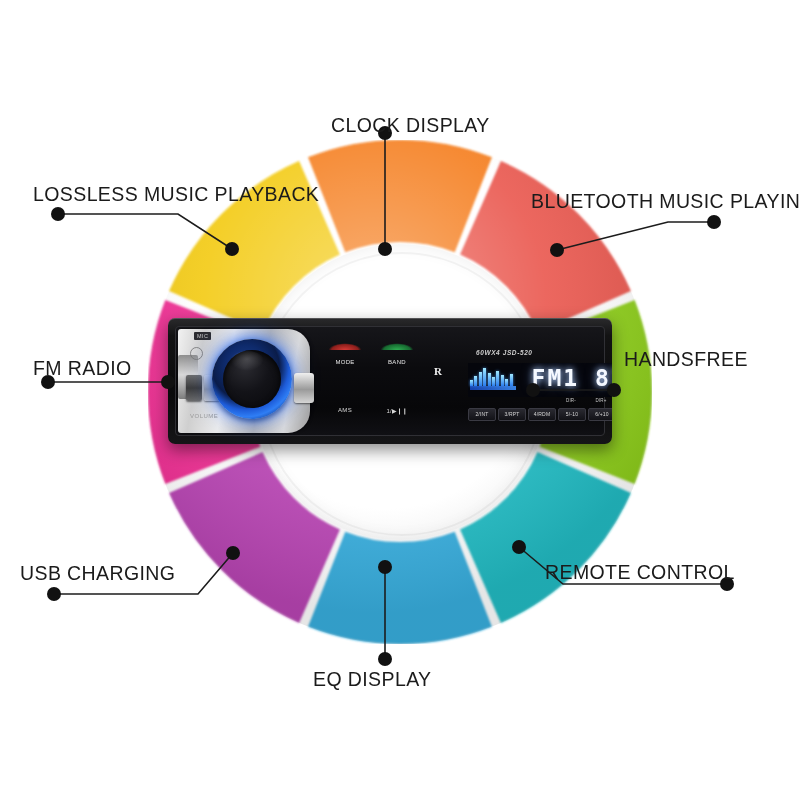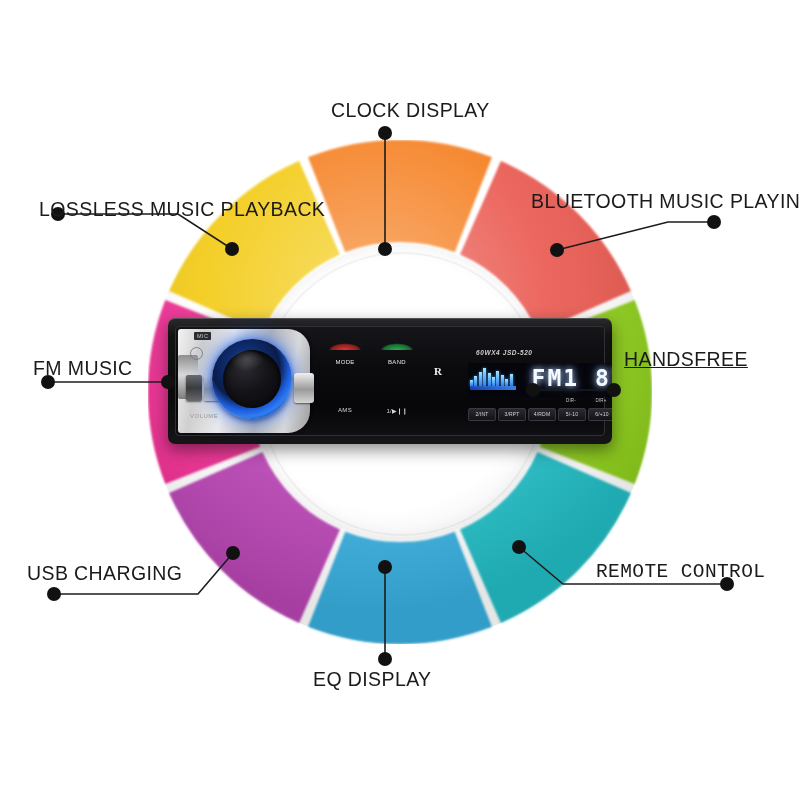--- a/index.html
+++ b/index.html
@@ -134,21 +134,21 @@
   .preset{
     position:absolute;top:3px;width:26px;height:11px;border-radius:2px;
     background:linear-gradient(180deg,#2a2a31,#121217);
     border:1px solid #3a3a43;
     font-size:5px;color:#d6d6d6;text-align:center;line-height:11px;letter-spacing:.2px;
   }
   .dir-lbl{position:absolute;top:-7px;font-size:4.5px;color:#c7c7c7;width:26px;text-align:center;letter-spacing:.2px;}
 
   
   .callout{position:absolute;color:#1b1b1b;font-size:19.5px;letter-spacing:.4px;white-space:nowrap;line-height:1.15;}
-  .callout.two-line{white-space:normal;text-decoration:underline;}
+  .callout.two-line{white-space:normal;}
   .leaders{position:absolute;left:0;top:0;}
 </style>
 </head>
 <body>
 
 <div id="stage">
 
   <div class="ring-wrap">
     <svg class="ring-svg" width="504" height="504" viewBox="0 0 504 504">
       <defs>
@@ -263,24 +263,24 @@
         <circle cx="233" cy="553" r="7" fill="#111111" stroke="none"></circle>
         <polyline points="48,382 168,382" fill="none" stroke="#1c1c1c" stroke-width="1.6"></polyline>
         <circle cx="48" cy="382" r="7" fill="#111111" stroke="none"></circle>
         <circle cx="168" cy="382" r="7" fill="#111111" stroke="none"></circle>
         <polyline points="58,214 178,214 232,249" fill="none" stroke="#1c1c1c" stroke-width="1.6"></polyline>
         <circle cx="58" cy="214" r="7" fill="#111111" stroke="none"></circle>
         <circle cx="232" cy="249" r="7" fill="#111111" stroke="none"></circle>
       </g>
   </svg>
 
-  <div class="callout" id="c-clock" style="left:331px;top:99px;text-align:center;">CLOCK DISPLAY</div>
+  <div class="callout" id="c-clock" style="left:331px;top:114px;text-align:center;">CLOCK DISPLAY</div>
   <div class="callout" id="c-bt" style="left:531px;top:190px;">BLUETOOTH MUSIC PLAYING</div>
   <div class="callout two-line" id="c-hf" style="left:624px;top:348px;width:160px;">
     <span>HANDSFREE</span><br>
   </div>
-  <div class="callout" id="c-remote" style="left:596px;top:561px;font-family:Liberation Mono, monospace;">REMOTE CONTROL</div>
+  <div class="callout" id="c-remote" style="left:545px;top:561px;">REMOTE CONTROL</div>
   <div class="callout" id="c-eq" style="left:313px;top:668px;">EQ DISPLAY</div>
-  <div class="callout" id="c-usb" style="left:27px;top:562px;">USB CHARGING</div>
-  <div class="callout" id="c-fm" style="left:33px;top:357px;">FM MUSIC</div>
-  <div class="callout" id="c-lossless" style="left:39px;top:183px;margin-top:15px;">LOSSLESS MUSIC PLAYBACK</div>
+  <div class="callout" id="c-usb" style="left:20px;top:562px;">USB CHARGING</div>
+  <div class="callout" id="c-fm" style="left:33px;top:357px;">FM RADIO</div>
+  <div class="callout" id="c-lossless" style="left:33px;top:183px;">LOSSLESS MUSIC PLAYBACK</div>
 
 </div>
 
 </body></html>

